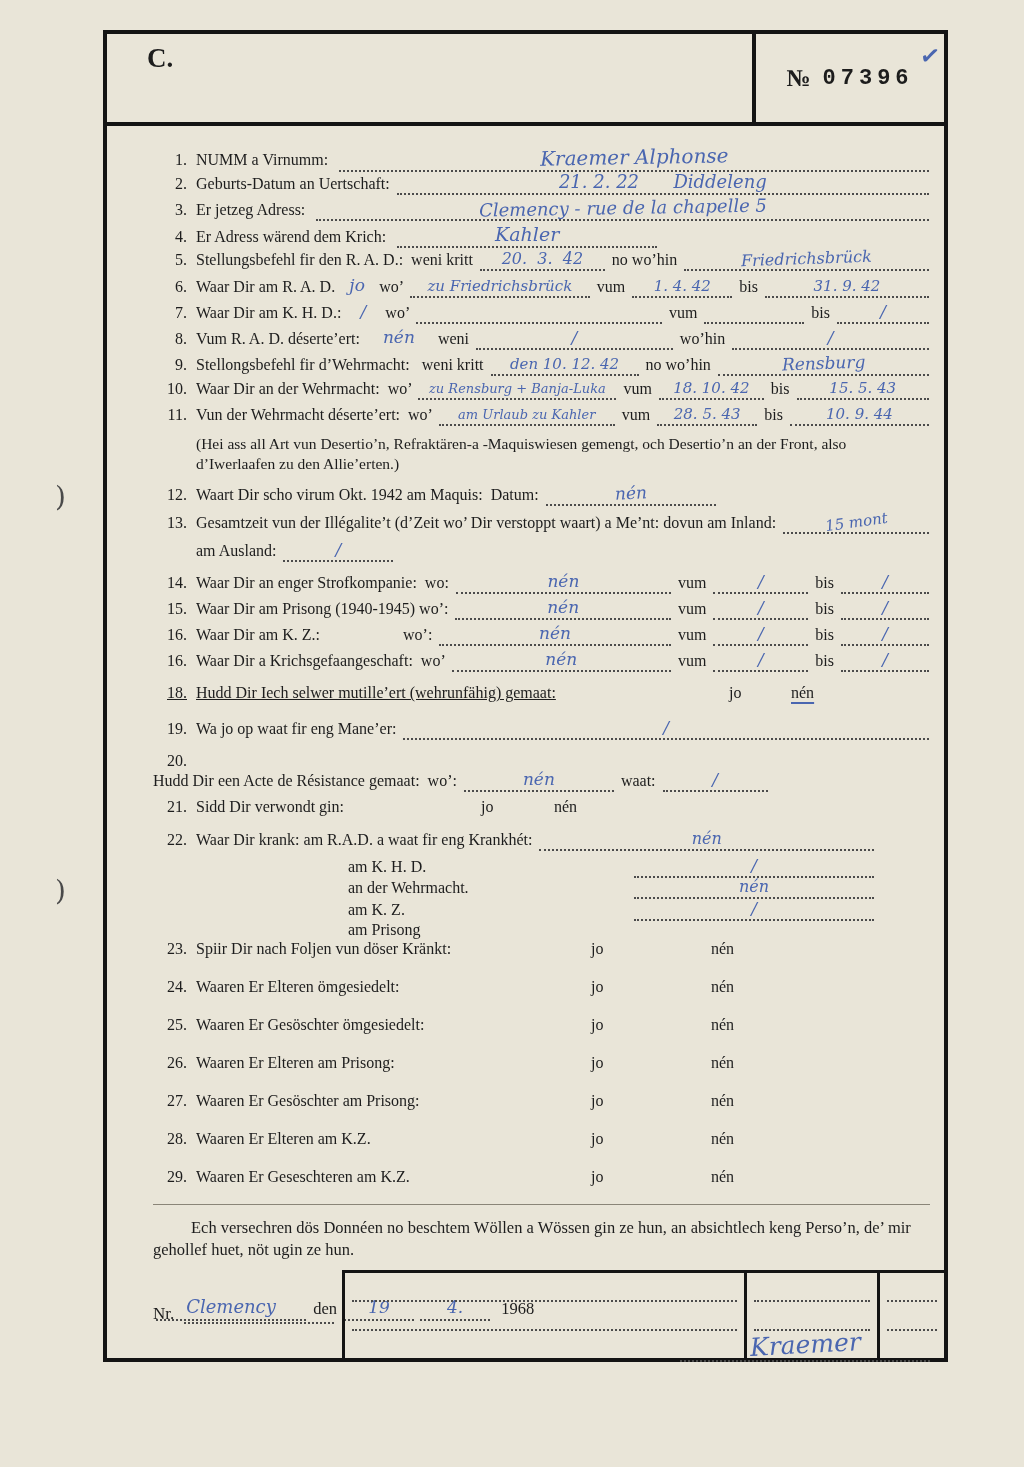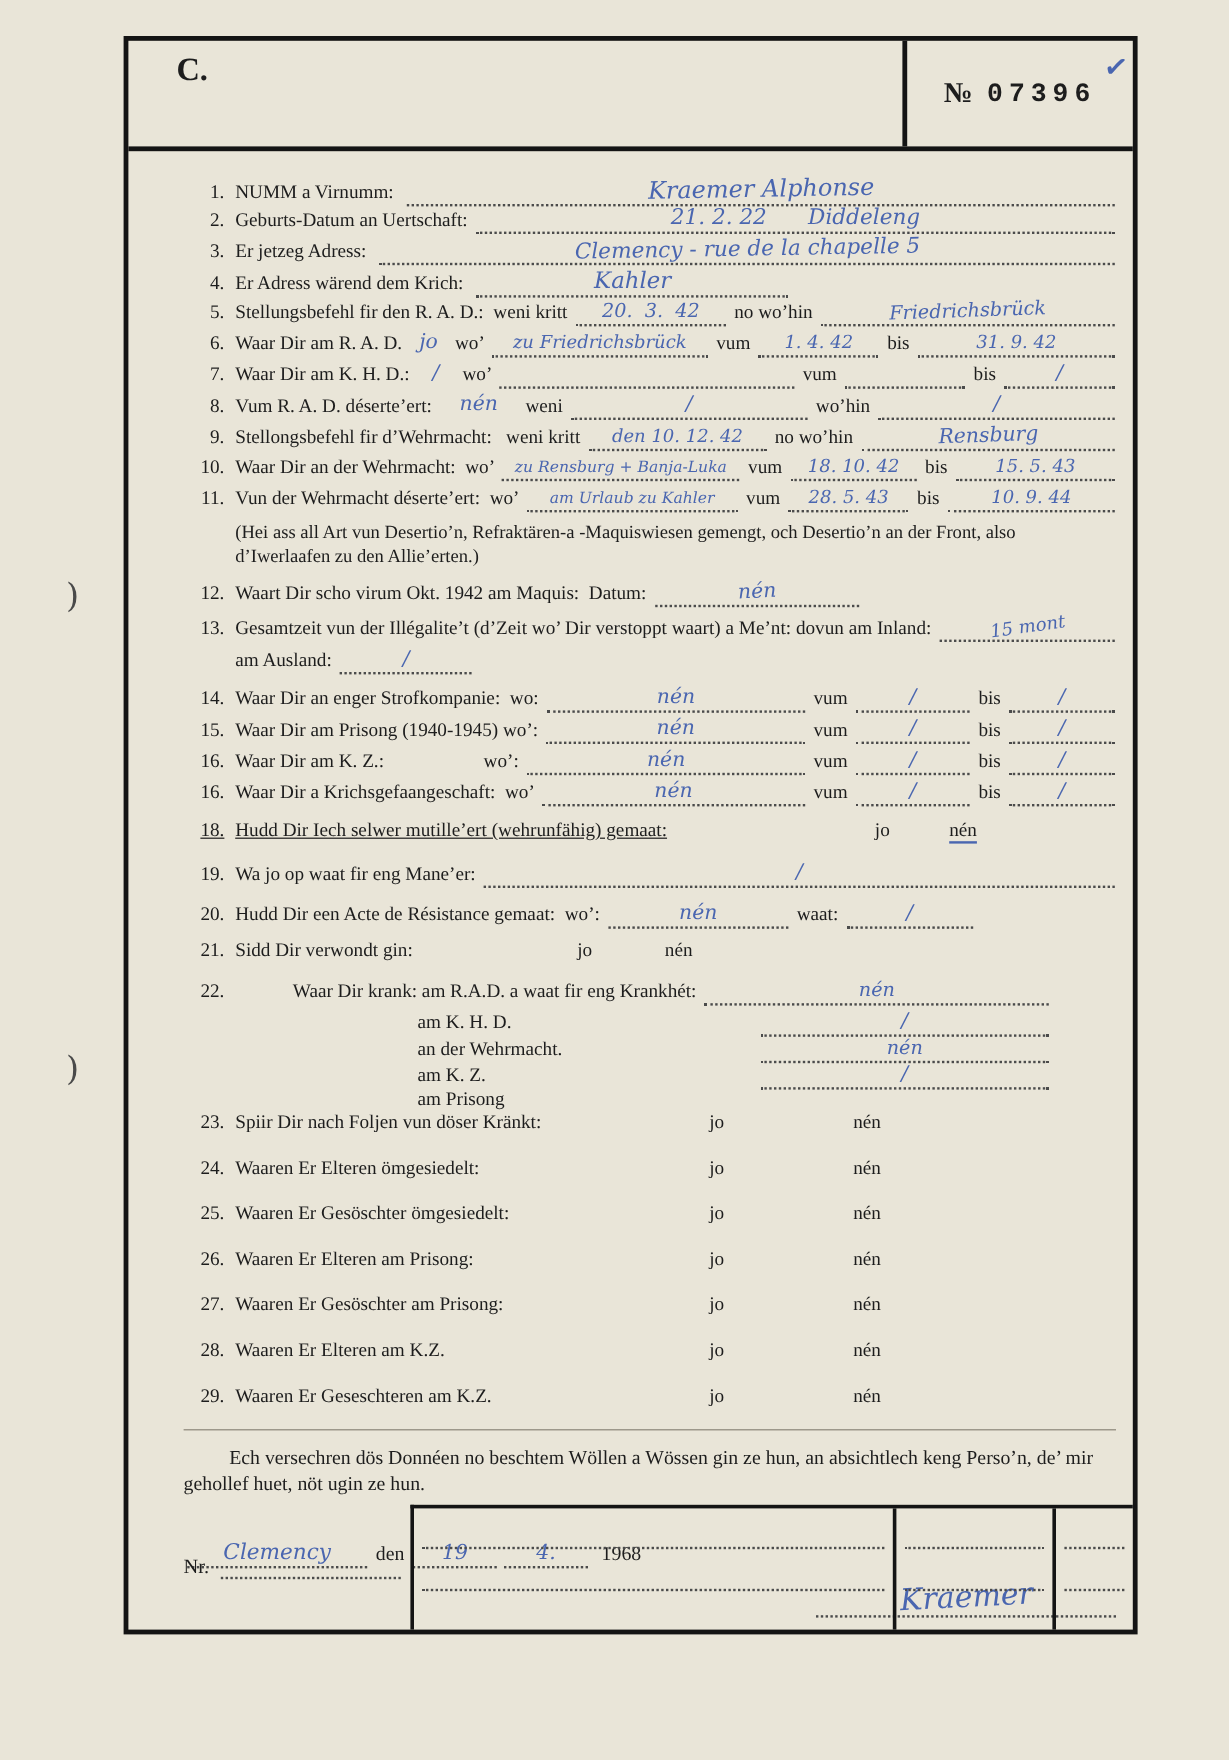--- a/index.html
+++ b/index.html
@@ -73,21 +73,21 @@
   .declaration { margin:12px 14px 0 46px; font-size:16.5px; line-height:1.32; text-indent:38px; }
 
   
   .date-line { display:flex; align-items:baseline; margin:36px 14px 0 46px; font-size:16.5px; }
   .w150 { width:150px; } .w70 { width:70px; }
   .sig-row { display:flex; justify-content:flex-end; margin:10px 14px 0 0; }
   .sig-fill { width:250px; border-bottom:2px dotted #4b4b4b; text-align:center; }
   .sig { font-size:25px; transform:rotate(-3deg); }
 
   
-  .footer { position:absolute; left:0; right:0; bottom:0; height:104px; display:flex; }
+  .footer { position:absolute; left:0; right:0; bottom:0; height:88px; display:flex; }
   .nr-cell { width:235px; flex:none; display:flex; align-items:center; padding-left:46px; box-sizing:border-box; font-size:17px; }
   .nr-dots { flex:1; border-bottom:2px dotted #4b4b4b; margin:16px 8px 0 10px; align-self:center; height:1px; }
   .grid { flex:1; display:flex; border-left:3px solid #141414; border-top:3px solid #141414; box-sizing:border-box; }
   .gcol { display:flex; flex-direction:column; box-sizing:border-box; }
   .gcol1 { width:402px; border-right:3px solid #141414; }
   .gcol2 { width:133px; border-right:3px solid #141414; }
   .gcol3 { flex:1; }
   .gcell { flex:1; margin:0 7px; border-bottom:2px dotted #4b4b4b; }
   .gcell.last { border-bottom:none; }
 </style>
@@ -297,39 +297,39 @@
             <span class="pt abs ul-blue" style="left: 595px;">nén</span>
           </span>
         </div>
         <div class="line" style="margin-top: 8px;">
           <span class="num">19.</span>
           <span class="content">
             <span class="pt">Wa jo op waat fir eng Mane’er: </span>
             <span class="fill" style="flex: 1 1 0%;"><span class="hw">/</span></span>
           </span>
         </div>
-        <div class="line" style="margin-top: 8px;">
+        <div class="line" style="margin-top: 8px; flex-direction: column;">
           <span class="num">20.</span>
           <span class="content">
             <span class="pt">Hudd Dir een Acte de Résistance gemaat:  wo’: </span>
             <span class="fill" style="width: 150px;"><span class="hw" style="font-size: 17px;">nén</span></span>
             <span class="pt"> waat: </span>
             <span class="fill" style="width: 105px;"><span class="hw">/</span></span>
             <span class="gap" style="flex: 1 1 0%;"></span>
           </span>
         </div>
         <div class="line" style="margin-top: 6px;">
           <span class="num">21.</span>
           <span class="content">
             <span class="pt">Sidd Dir verwondt gin:</span>
             <span class="pt abs" style="left: 285px;">jo</span>
             <span class="pt abs" style="left: 358px;">nén</span>
           </span>
         </div>
-        <div class="line" style="margin-top: 6px; gap: 48px;">
+        <div class="line" style="margin-top: 6px;">
           <span class="num">22.</span>
           <span class="content">
             <span class="pt">Waar Dir krank: am R.A.D. a waat fir eng Krankhét: </span>
             <span class="fill" style="flex: 1 1 0%;"><span class="hw" style="font-size: 16px;">nén</span></span>
             <span class="gap" style="width: 55px;"></span>
           </span>
         </div>
         <div class="line sub">
           <span class="num"></span>
           <span class="content">

